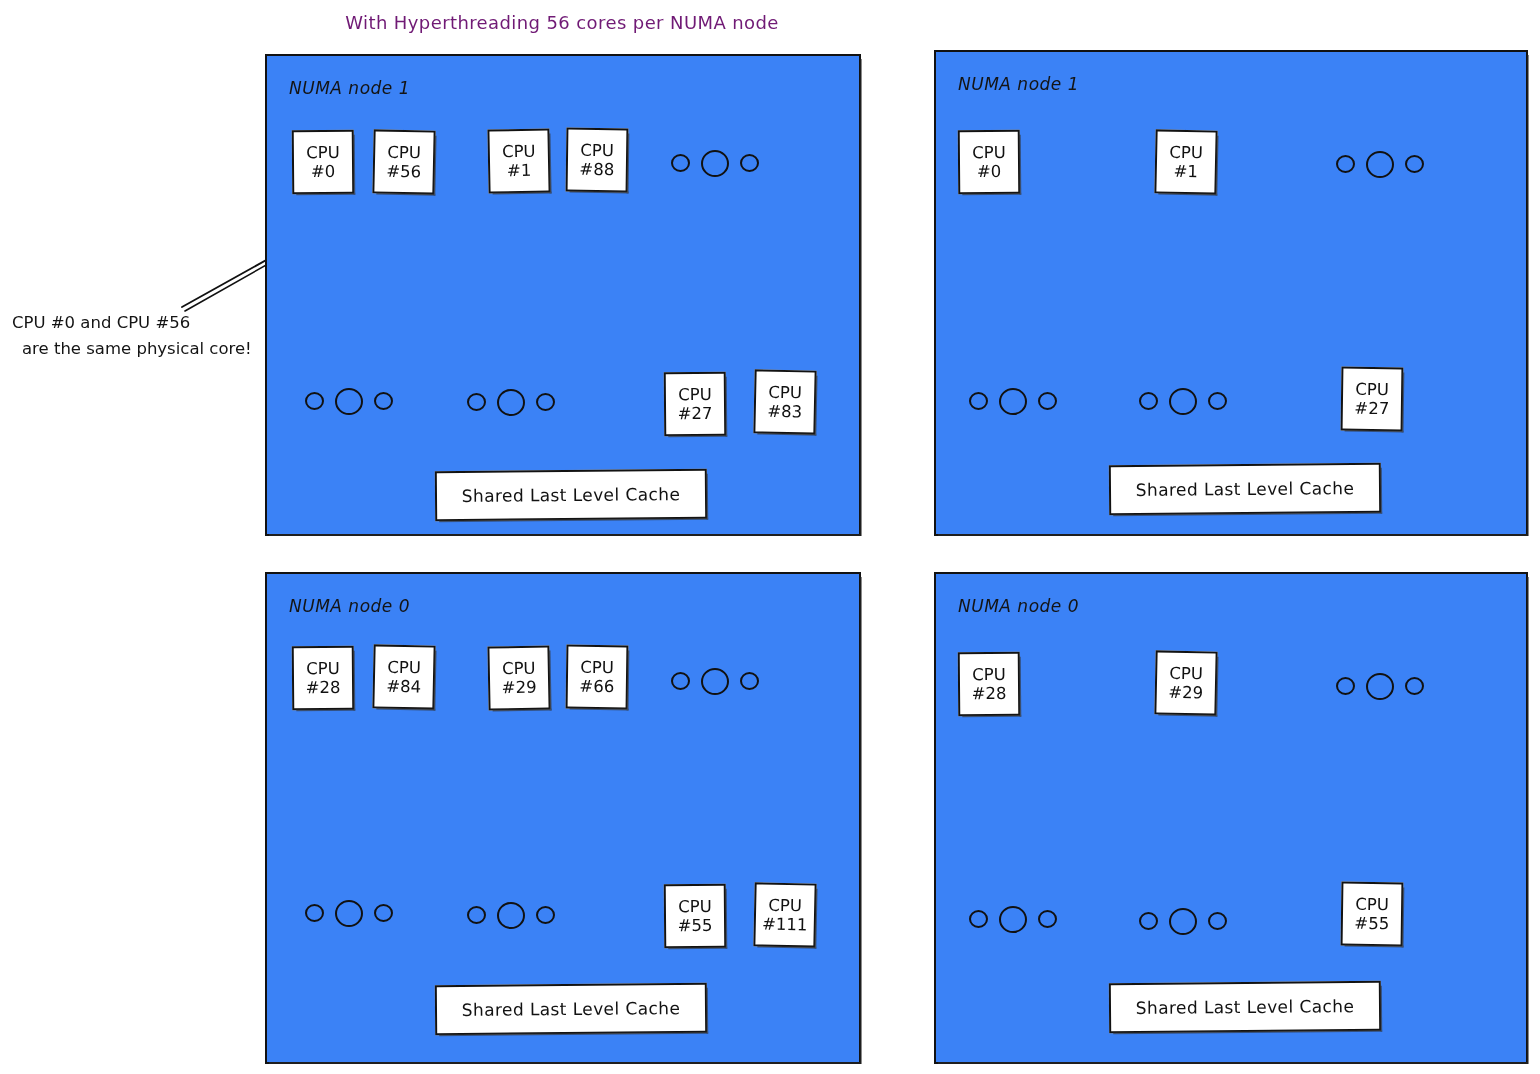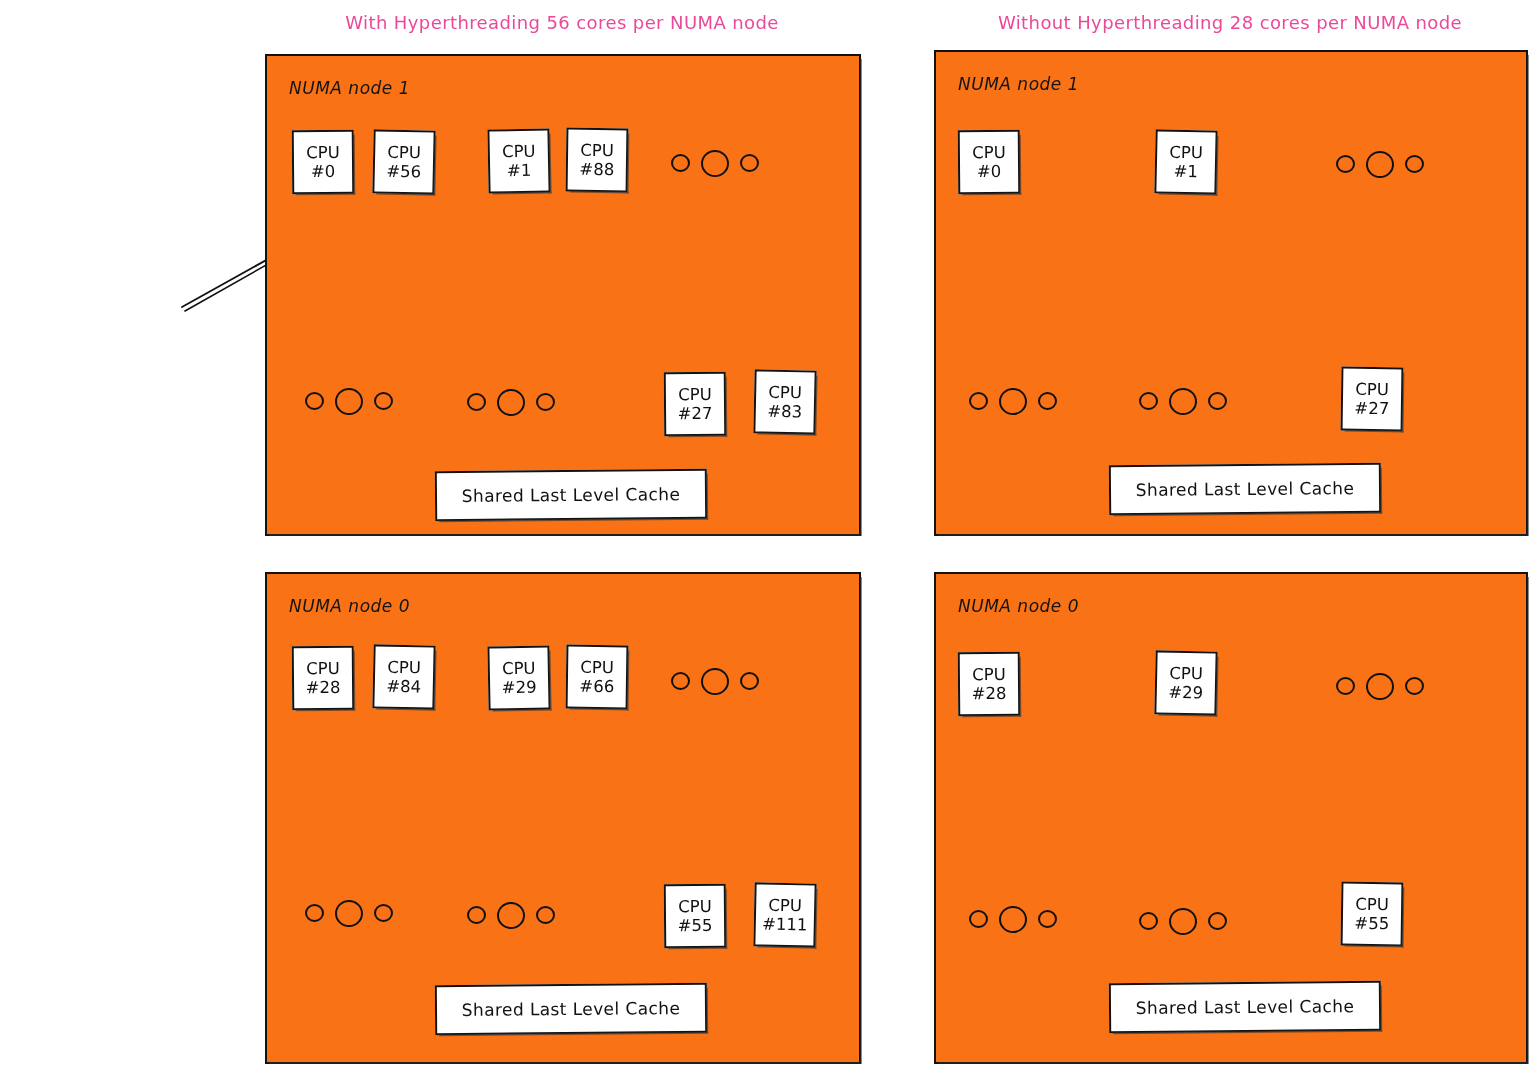--- a/index.html
+++ b/index.html
@@ -22,31 +22,31 @@
     width: 1540px;
     height: 1074px;
   }
 
   
   .col-title {
     position: absolute;
     text-align: center;
     font-size: 18px;
     letter-spacing: 0.4px;
-    color: #ec4899;
+    color: #701a75;
     white-space: nowrap;
     font-family: "DejaVu Sans", sans-serif;
   }
   #title-left  { left: 262px;  top: 12px; width: 600px; }
   #title-right { left: 930px;  top: 12px; width: 600px; }
 
   
   .panel {
     position: absolute;
-    background: #f97316;
+    background: #3b82f6;
     border: 2.4px solid #121212;
     box-sizing: border-box;
   }
   
   .panel::after {
     content: "";
     position: absolute;
     left: 2px; top: 3px; right: -3px; bottom: -2px;
     border-right: 2.2px solid #2b2b2b;
     border-bottom: 2.2px solid #2b2b2b;
@@ -166,22 +166,25 @@
     overflow: visible;
     pointer-events: none;
   }
 </style>
 </head>
 <body>
 
 <div id="canvas">
 
   <div class="col-title" id="title-left">With Hyperthreading 56 cores per NUMA node</div>
-  <div class="col-title" id="title-right">Without Hyperthreading 28 cores per NUMA node</div>
-
+
+  <div id="annotation">
+    <span>CPU #0 and CPU #56</span>
+    <span class="line2">are the same physical core!</span>
+  </div>
 
   <svg id="arrow-svg" viewBox="0 0 230 140" xmlns="http://www.w3.org/2000/svg">
     <path d="M22,122 L205,20" stroke="#111111" stroke-width="1.8" fill="none" stroke-linecap="round"></path>
     <path d="M25,126 L207,23" stroke="#111111" stroke-width="1.6" fill="none" stroke-linecap="round"></path>
     <path d="M205,20 L166,28" stroke="#111111" stroke-width="2.4" fill="none" stroke-linecap="round"></path>
     <path d="M205,20 L188,48" stroke="#111111" stroke-width="2.4" fill="none" stroke-linecap="round"></path>
   </svg>
 
   <div class="panel" id="panel-ht-node1">
     <div class="node-label">NUMA node 1</div>

